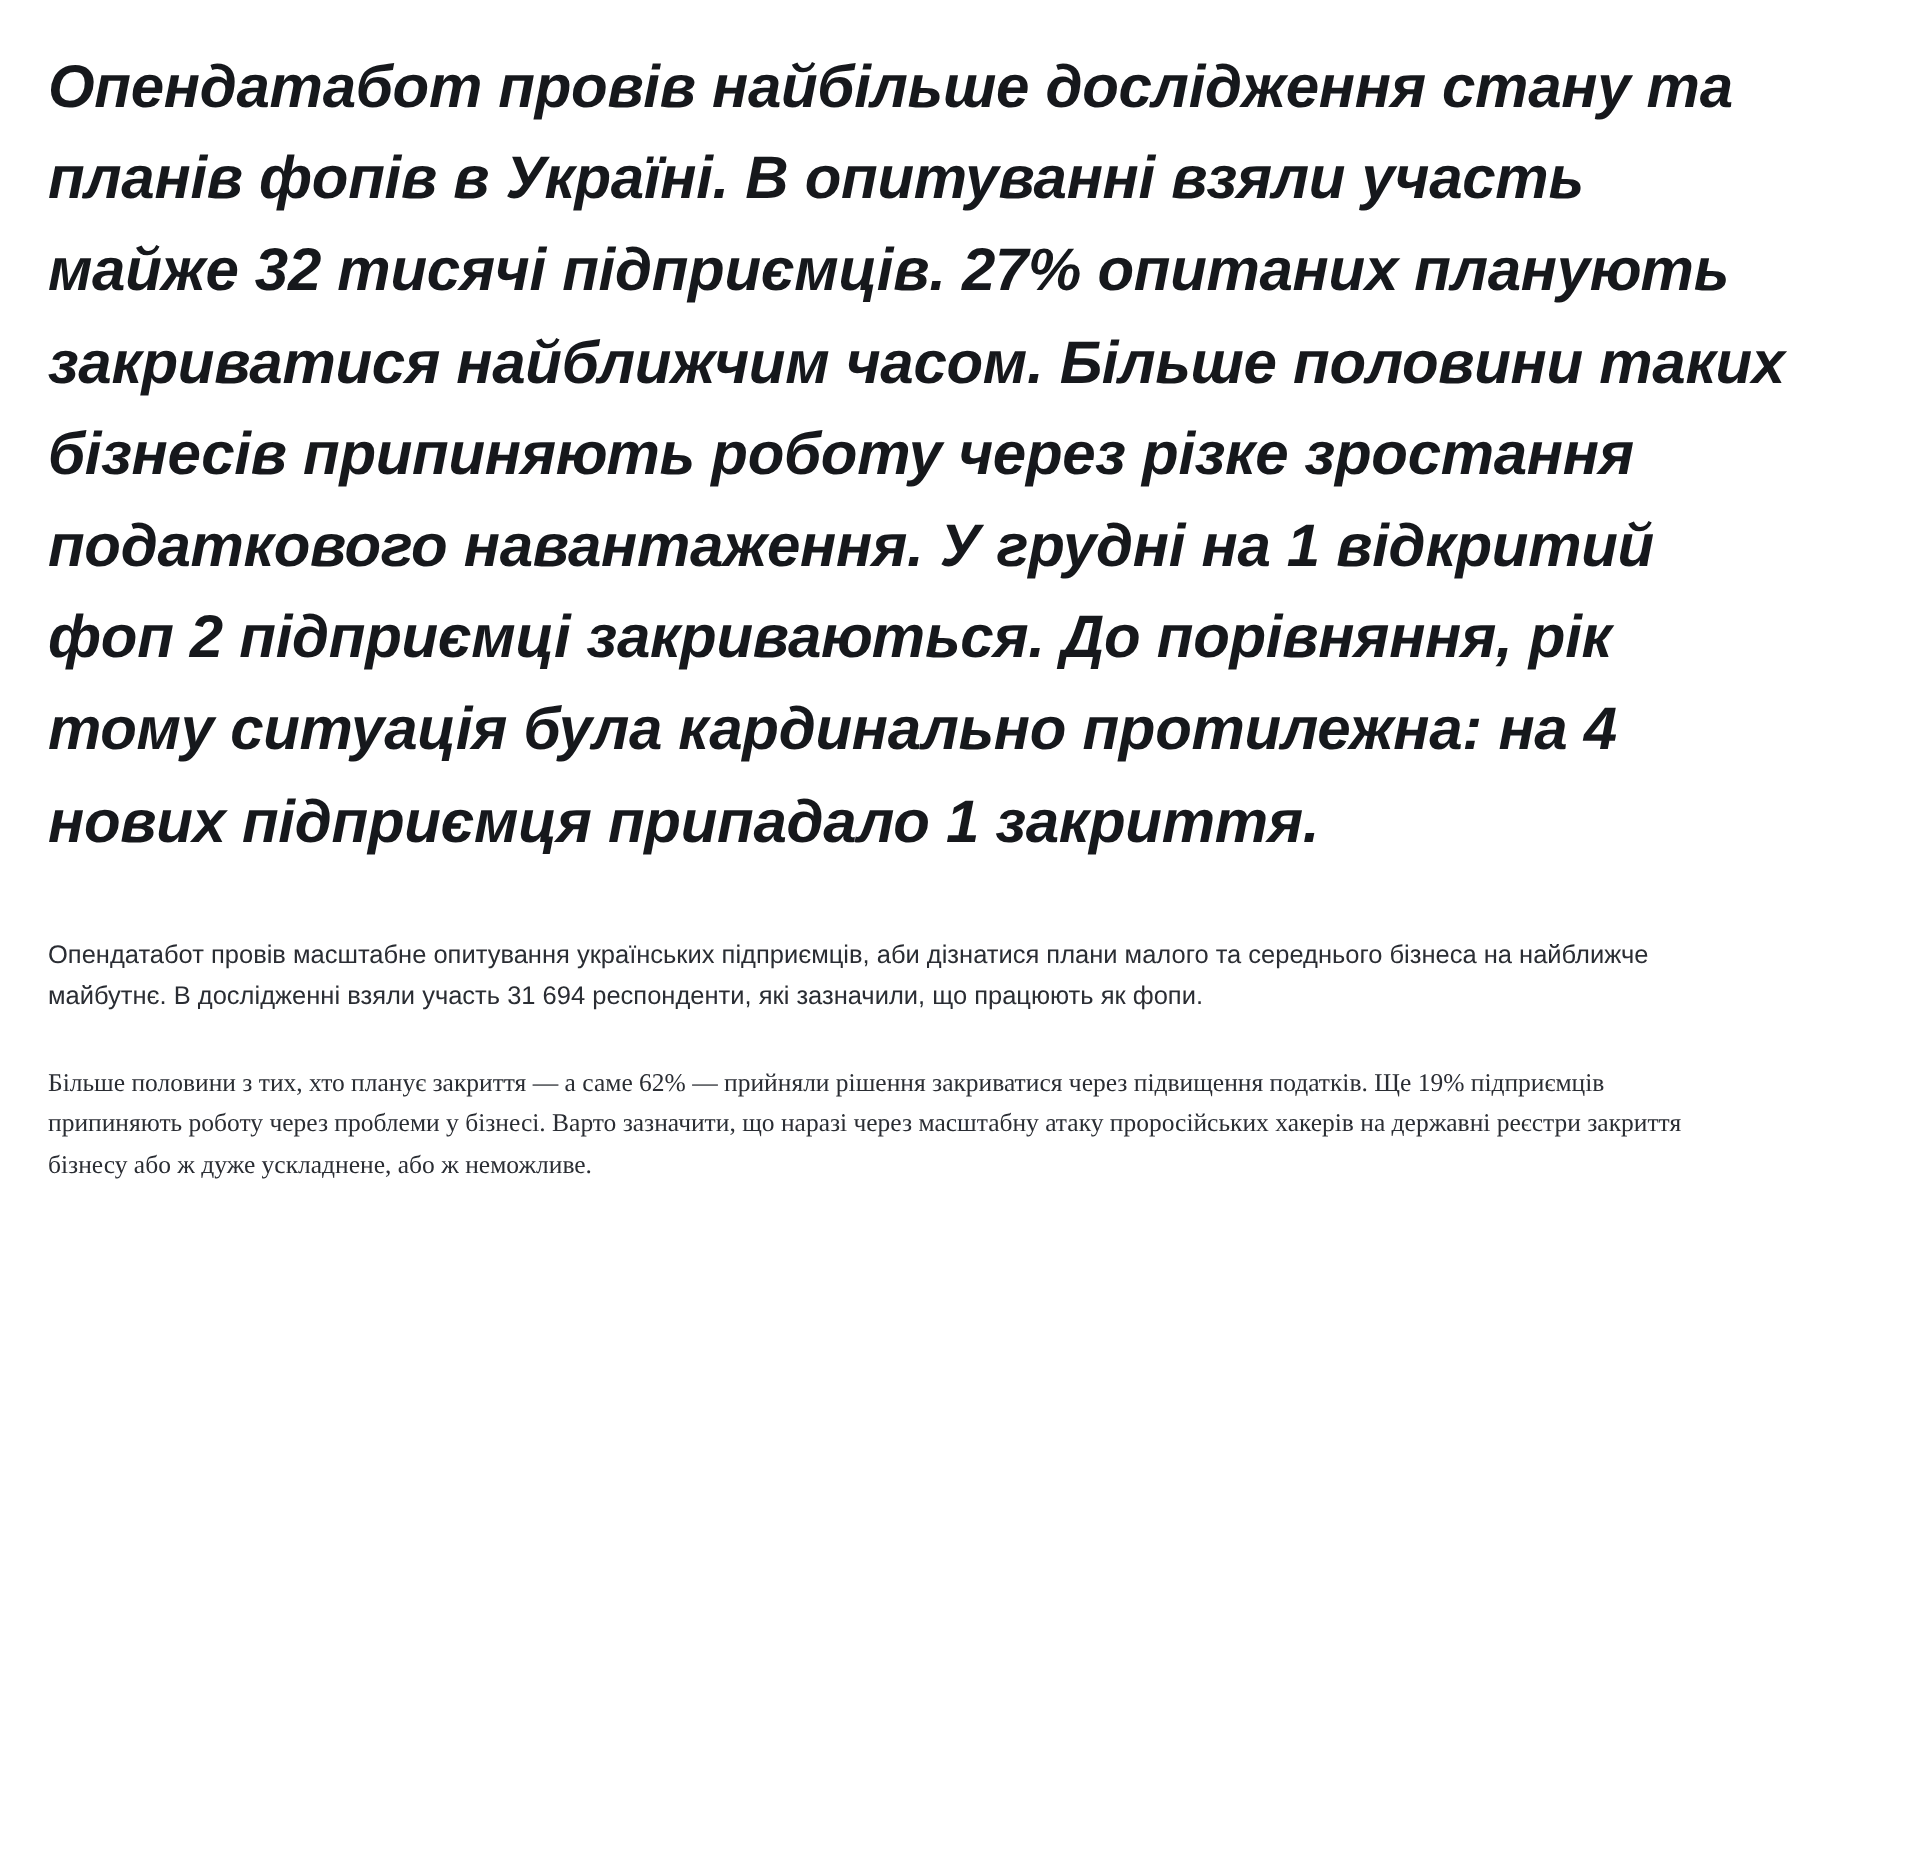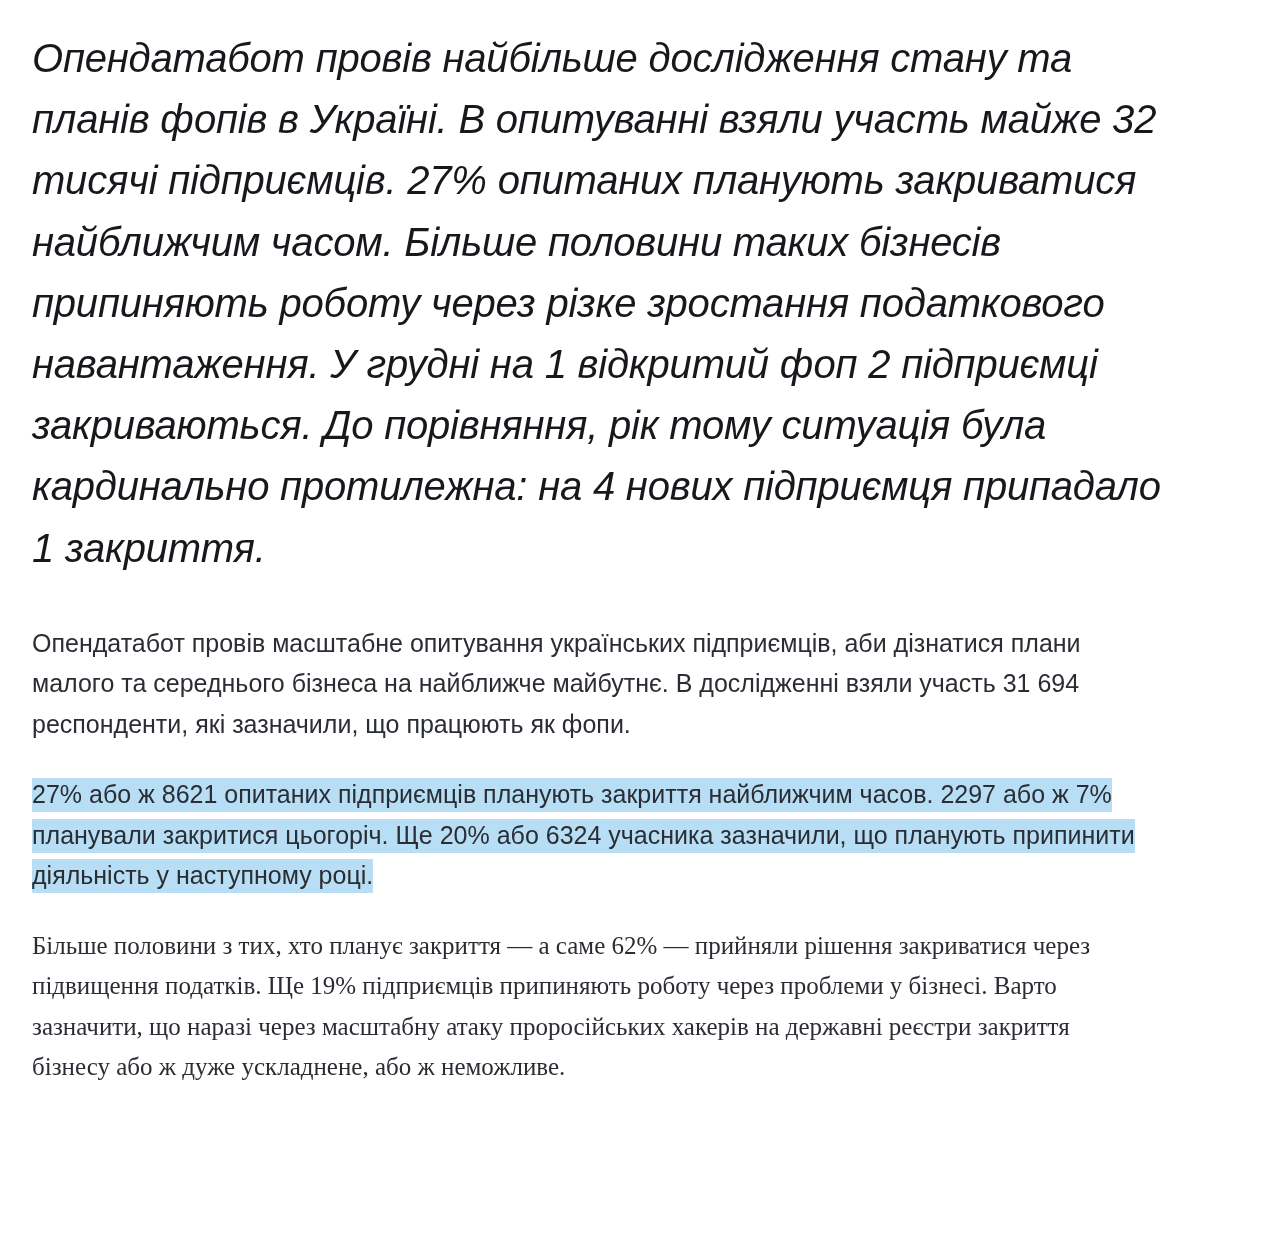--- a/index.html
+++ b/index.html
@@ -18,28 +18,28 @@
     width: 1280px;
     min-height: 1238px;
     box-sizing: border-box;
     padding: 22px 90px 20px 32px;
     background: #ffffff;
   }
   .lead {
     font-style: italic;
     font-size: 40px;
     line-height: 1.53;
-    font-weight: 400;
+    font-weight: 700;
     letter-spacing: -0.2px;
     color: #16181c;
     margin: 0 0 44px 0;
     max-width: 1160px;
   }
   .body-par {
-    font-size: 25px;
+    font-size: 17px;
     line-height: 1.62;
     color: #2a2d33;
     margin: 0 0 30px 0;
     max-width: 1120px;
   }
   .body-par:last-child {
     margin-bottom: 0;
     font-family: Liberation Serif, serif;
   }
   .highlight-par {
@@ -61,17 +61,16 @@
 <body>
 
 <div class="page">
 
   <div class="top-notch"></div>
 
   <p class="lead">Опендатабот провів найбільше дослідження стану та планів фопів в Україні. В опитуванні взяли участь майже 32 тисячі підприємців. 27% опитаних планують закриватися найближчим часом. Більше половини таких бізнесів припиняють роботу через різке зростання податкового навантаження. У грудні на 1 відкритий фоп 2 підприємці закриваються. До порівняння, рік тому ситуація була кардинально протилежна: на 4 нових підприємця припадало 1 закриття.</p>
 
   <p class="body-par">Опендатабот провів масштабне опитування українських підприємців, аби дізнатися плани малого та середнього бізнеса на найближче майбутнє. В дослідженні взяли участь 31 694 респонденти, які зазначили, що працюють як фопи.</p>
 
-  <p class="body-par highlight-par"><span class="hl">27% або ж 8621 опитаних підприємців планують закриття найближчим часов. 2297 або ж 7% планували закритися цьогоріч. Ще 20% або 6324 учасника зазначили, що планують припинити діяльність у наступному році.</span></p>
 
   <p class="body-par">Більше половини з тих, хто планує закриття — а саме 62% — прийняли рішення закриватися через підвищення податків. Ще 19% підприємців припиняють роботу через проблеми у бізнесі. Варто зазначити, що наразі через масштабну атаку проросійських хакерів на державні реєстри закриття бізнесу або ж дуже ускладнене, або ж неможливе.</p>
 
 </div>
 
 </body></html>

